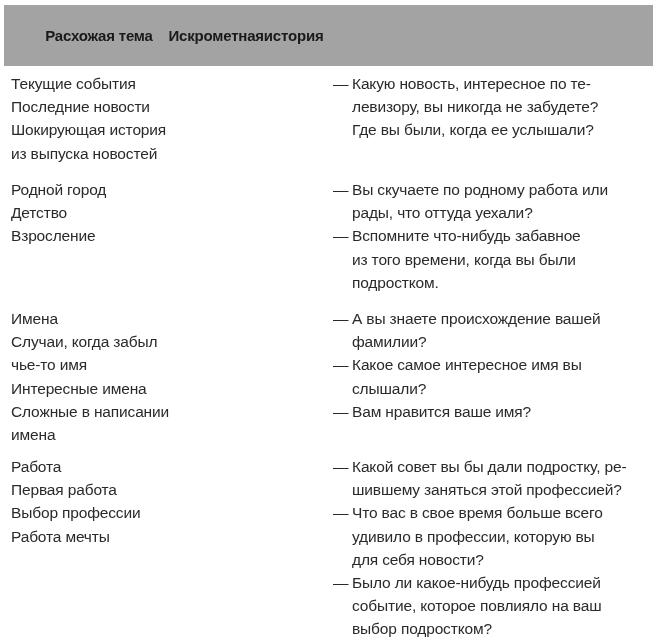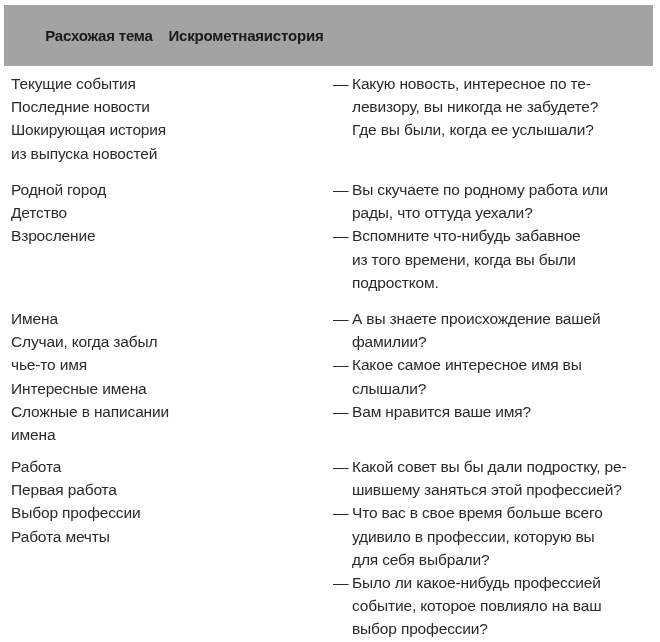--- a/index.html
+++ b/index.html
@@ -159,22 +159,22 @@
   <div class="questions">
     <div class="q">
       <span class="dash">—</span>
       <span class="line">Какой совет вы бы дали подростку, ре-</span>
       <span class="line">шившему заняться этой профессией?</span>
     </div>
     <div class="q">
       <span class="dash">—</span>
       <span class="line">Что вас в свое время больше всего</span>
       <span class="line">удивило в профессии, которую вы</span>
-      <span class="line">для себя выбрали?</span>
+      <span class="line">для себя новости?</span>
     </div>
     <div class="q">
       <span class="dash">—</span>
       <span class="line">Было ли какое-нибудь профессией</span>
       <span class="line">событие, которое повлияло на ваш</span>
-      <span class="line">выбор профессии?</span>
+      <span class="line">выбор подростком?</span>
     </div>
   </div>
 </div>
 
 </body></html>

